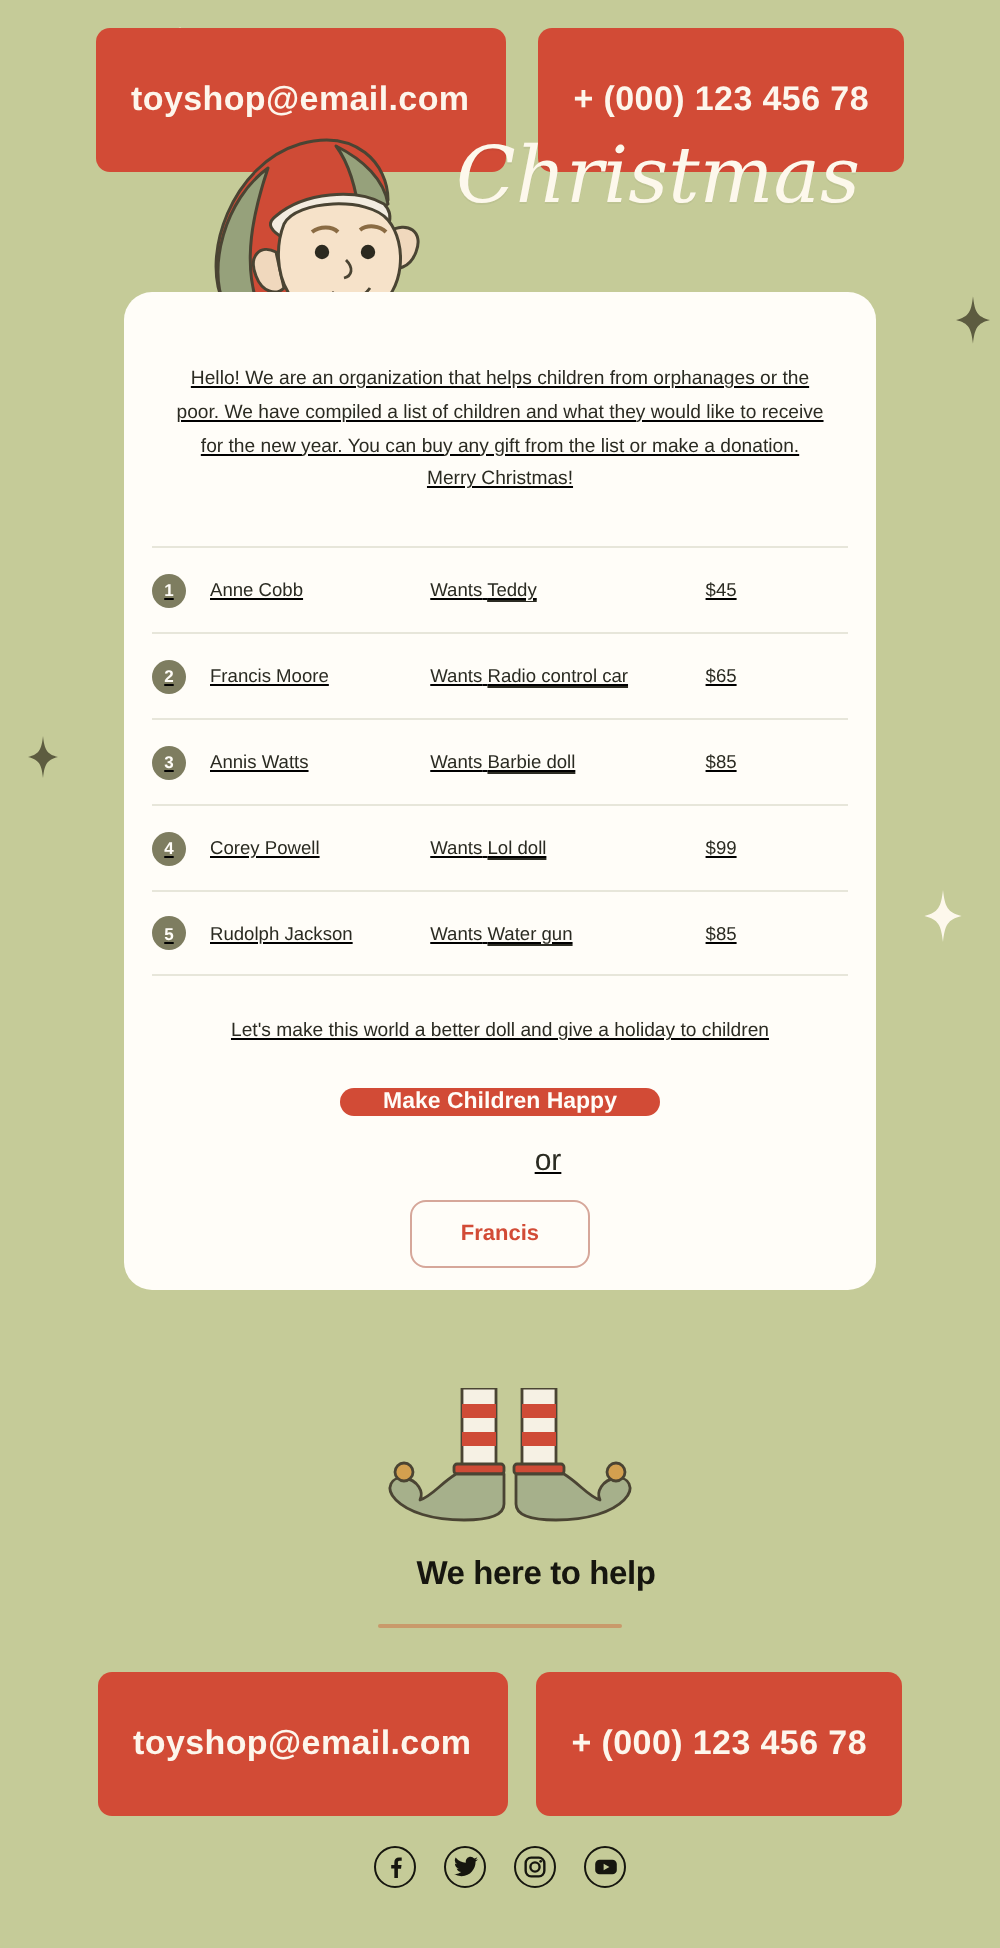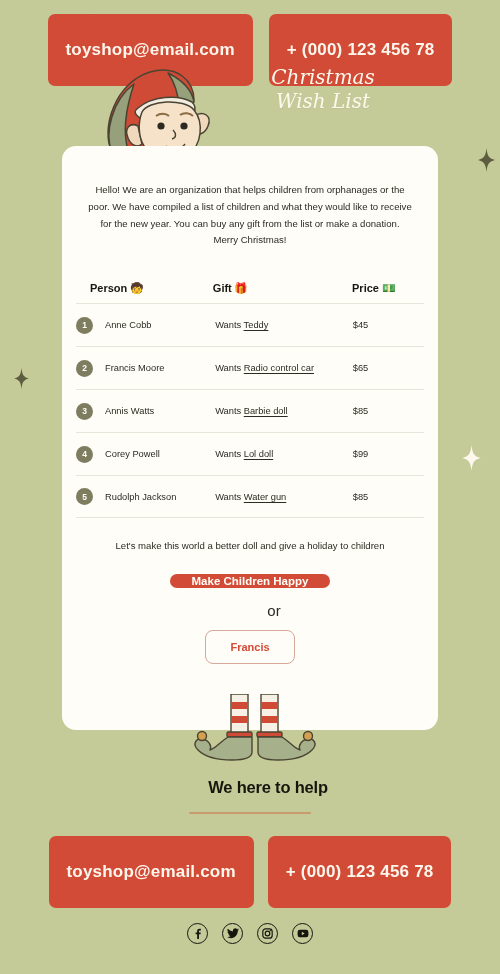--- a/index.html
+++ b/index.html
@@ -45,37 +45,38 @@
     font-family: Liberation Sans, sans-serif;
   }
 
   
   .hero-title {
     position: absolute; top: 66px; left: 228px;
     width: 190px; text-align: center;
     color: #fdf8ec;
     font-family: "DejaVu Serif", serif;
     font-style: italic;
-    font-size: 20px;
+    font-size: 39px;
     line-height: 1.18;
     font-weight: normal;
     text-shadow: 0 1px 0 rgba(0,0,0,.04);
   }
   .hero-title .l2 { display: block; }
 
   .elf { position: absolute; left: 82px; top: 56px; width: 160px; height: 130px; }
   .elf svg { display: block; }
 
   
   .card {
     position: absolute;
     left: 62px; top: 146px;
-    width: 376px; height: 584px;
+    width: 376px; height: 499px;
     background: #fffdf8;
     border-radius: 14px;
+    text-decoration: underline;
   }
 
   .intro {
     margin: 36px 26px 0;
     text-align: center;
     font-size: 9.6px;
     line-height: 1.75;
     color: #2b2b22;
   }
 
@@ -195,21 +196,20 @@
       </svg>
   </div>
 
   <div class="topbar">
     <button class="pill">toyshop@email.com</button>
     <button class="pill">+ (000) 123 456 78</button>
   </div>
 
   <div class="hero-title">
     <span>Christmas</span>
-    <span class="l2">Wish List</span>
   </div>
 
   <div class="elf">
     <svg viewBox="0 0 160 130" width="160" height="130">
       <g stroke="#4a4433" stroke-width="1.5" stroke-linejoin="round">
 
         <path d="M30 96 C18 72 34 26 68 16 C96 8 112 26 112 44 L106 58 L56 96Z" fill="#cf4b36"></path>
         <path d="M30 96 C22 78 30 44 52 28 C44 52 40 74 46 94Z" fill="#96a17b"></path>
         <path d="M86 17 C100 24 110 34 112 46 L98 54 C96 36 92 25 86 17Z" fill="#96a17b"></path>
 
@@ -240,34 +240,20 @@
         <path d="M136 114 L136 124 M144 113 L144 124 M151 114 L151 123" fill="none" stroke-width="1.2"></path>
       </g>
     </svg>
   </div>
 
   <div class="card">
 
     <p class="intro">Hello! We are an organization that helps children from orphanages or the poor. We have compiled a list of children and what they would like to receive for the new year. You can buy any gift from the list or make a donation. Merry Christmas!</p>
 
     <div class="tbl">
-      <div class="thead">
-        <div class="th c-person">
-          <span>Person</span>
-          <span class="emo">🧒</span>
-        </div>
-        <div class="th c-gift">
-          <span>Gift</span>
-          <span class="emo">🎁</span>
-        </div>
-        <div class="th c-price">
-          <span>Price</span>
-          <span class="emo">💵</span>
-        </div>
-      </div>
 
       <div class="row">
         <div class="badge">1</div>
         <div class="cell person">Anne Cobb</div>
         <div class="cell gift">
           <span>Wants</span>
           <u>Teddy</u>
         </div>
         <div class="cell price">$45</div>
       </div>

